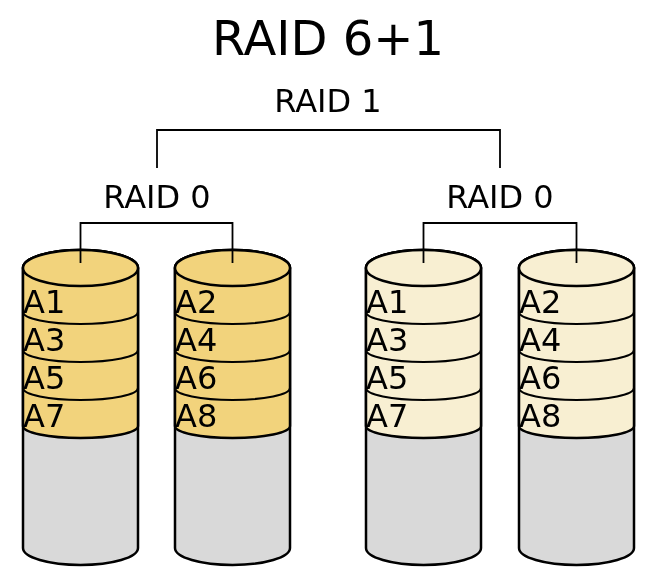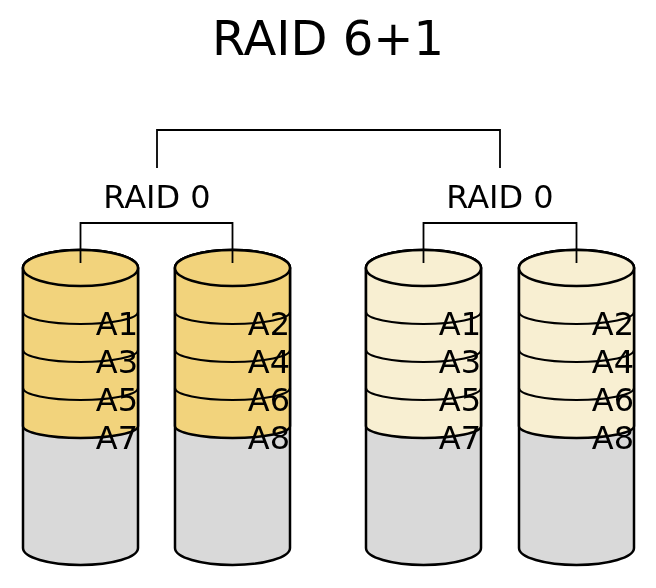--- a/index.html
+++ b/index.html
@@ -20,33 +20,34 @@
   .sect{
     font-size:32px;line-height:38px;
   }
   .raid1-label{left:228px;top:82px;width:200px;}
   .raid0-left-label{left:57px;top:178px;width:200px;}
   .raid0-right-label{left:400px;top:178px;width:200px;}
   .blk{
     position:absolute;
     width:115px;height:38px;
     font-size:32px;line-height:38px;
-    text-align:right;white-space:nowrap;margin-top:22px;
+    text-align:left;white-space:nowrap;
   }
   
   .disk-outline{stroke:#000;stroke-width:2.5;}
   .sep{stroke:#000;stroke-width:2.2;fill:none;}
   .bracket{stroke:#000;stroke-width:1.8;fill:none;}
 </style>
 </head>
 <body>
 
 <div class="canvas">
 
   <div class="txt title">RAID 6+1</div>
+  <div class="txt sect raid1-label">RAID 1</div>
   <div class="txt sect raid0-left-label">RAID 0</div>
   <div class="txt sect raid0-right-label">RAID 0</div>
 
   <svg width="656" height="588" viewBox="0 0 656 588">
 
     <g>
       <path class="disk-outline" d="M 23 268 L 23 548 A 57.5 17 0 0 0 138 548 L 138 268 A 57.5 18 0 0 0 23 268 Z" fill="#d9d9d9"></path>
       <path class="disk-outline" d="M 23 268 L 23 426 A 57.5 12 0 0 0 138 426 L 138 268 A 57.5 18 0 0 0 23 268 Z" fill="#f2d37c"></path>
       <ellipse class="disk-outline" cx="80.5" cy="268" rx="57.5" ry="18" fill="#f2d37c"></ellipse>
       <path class="sep" d="M 23 312 A 57.5 12 0 0 0 138 312"></path>

